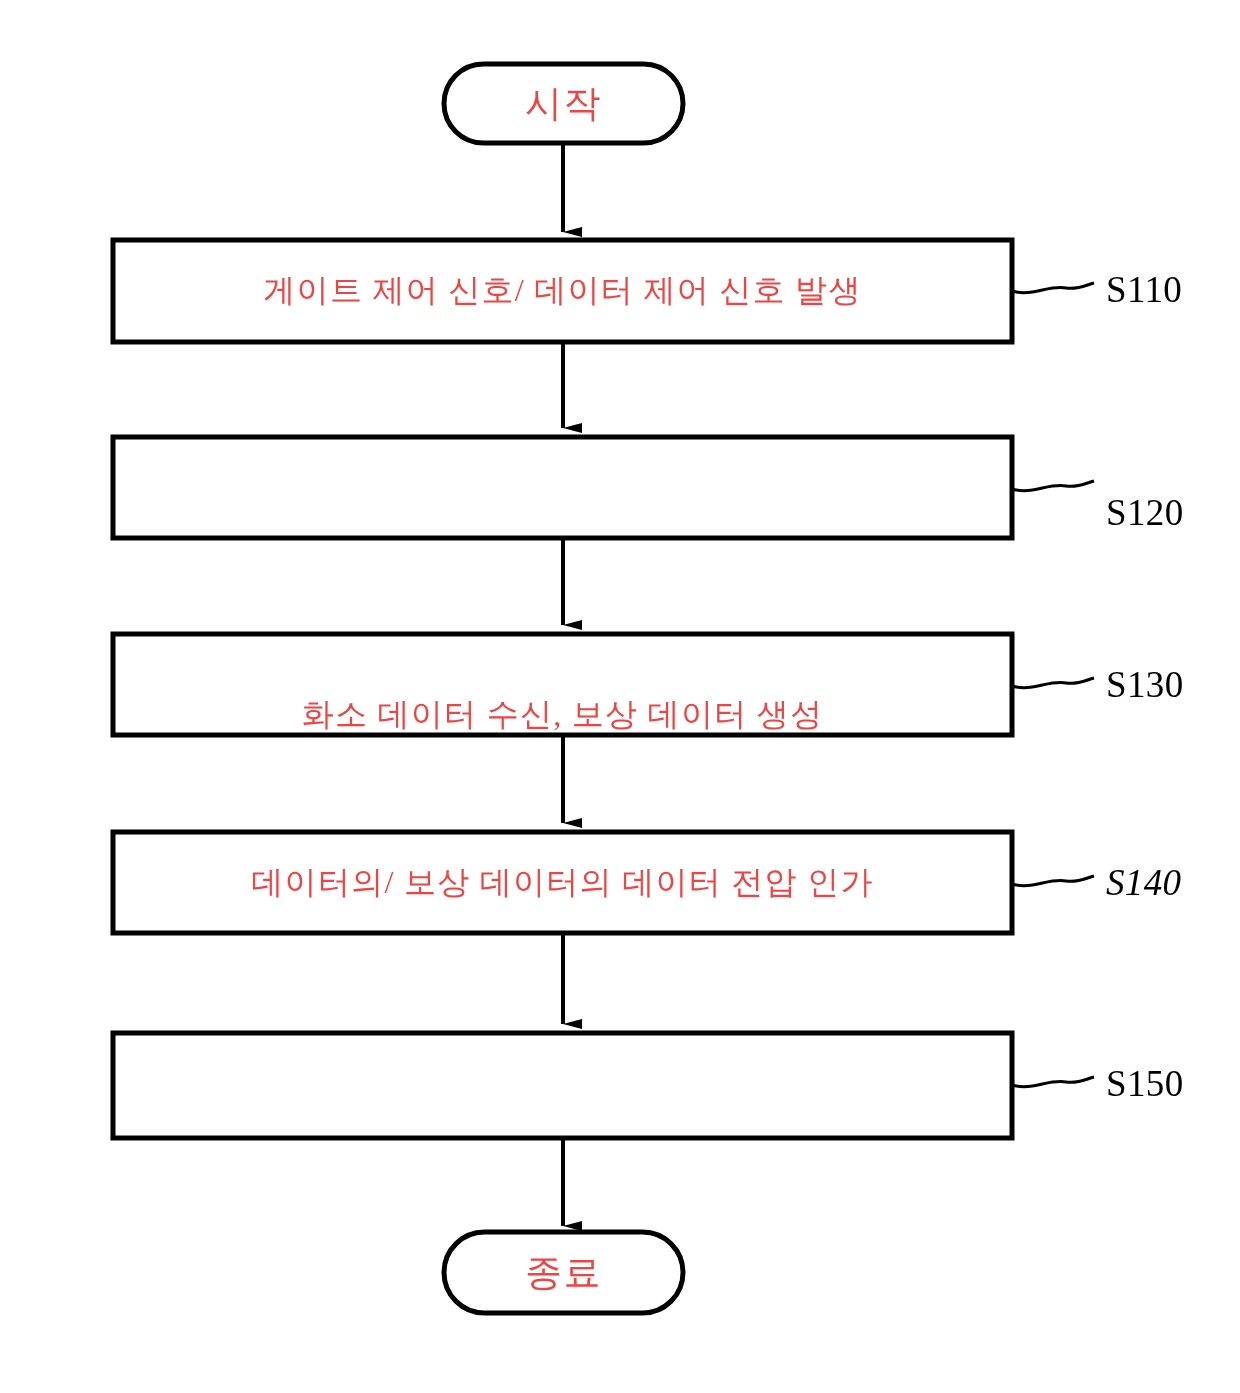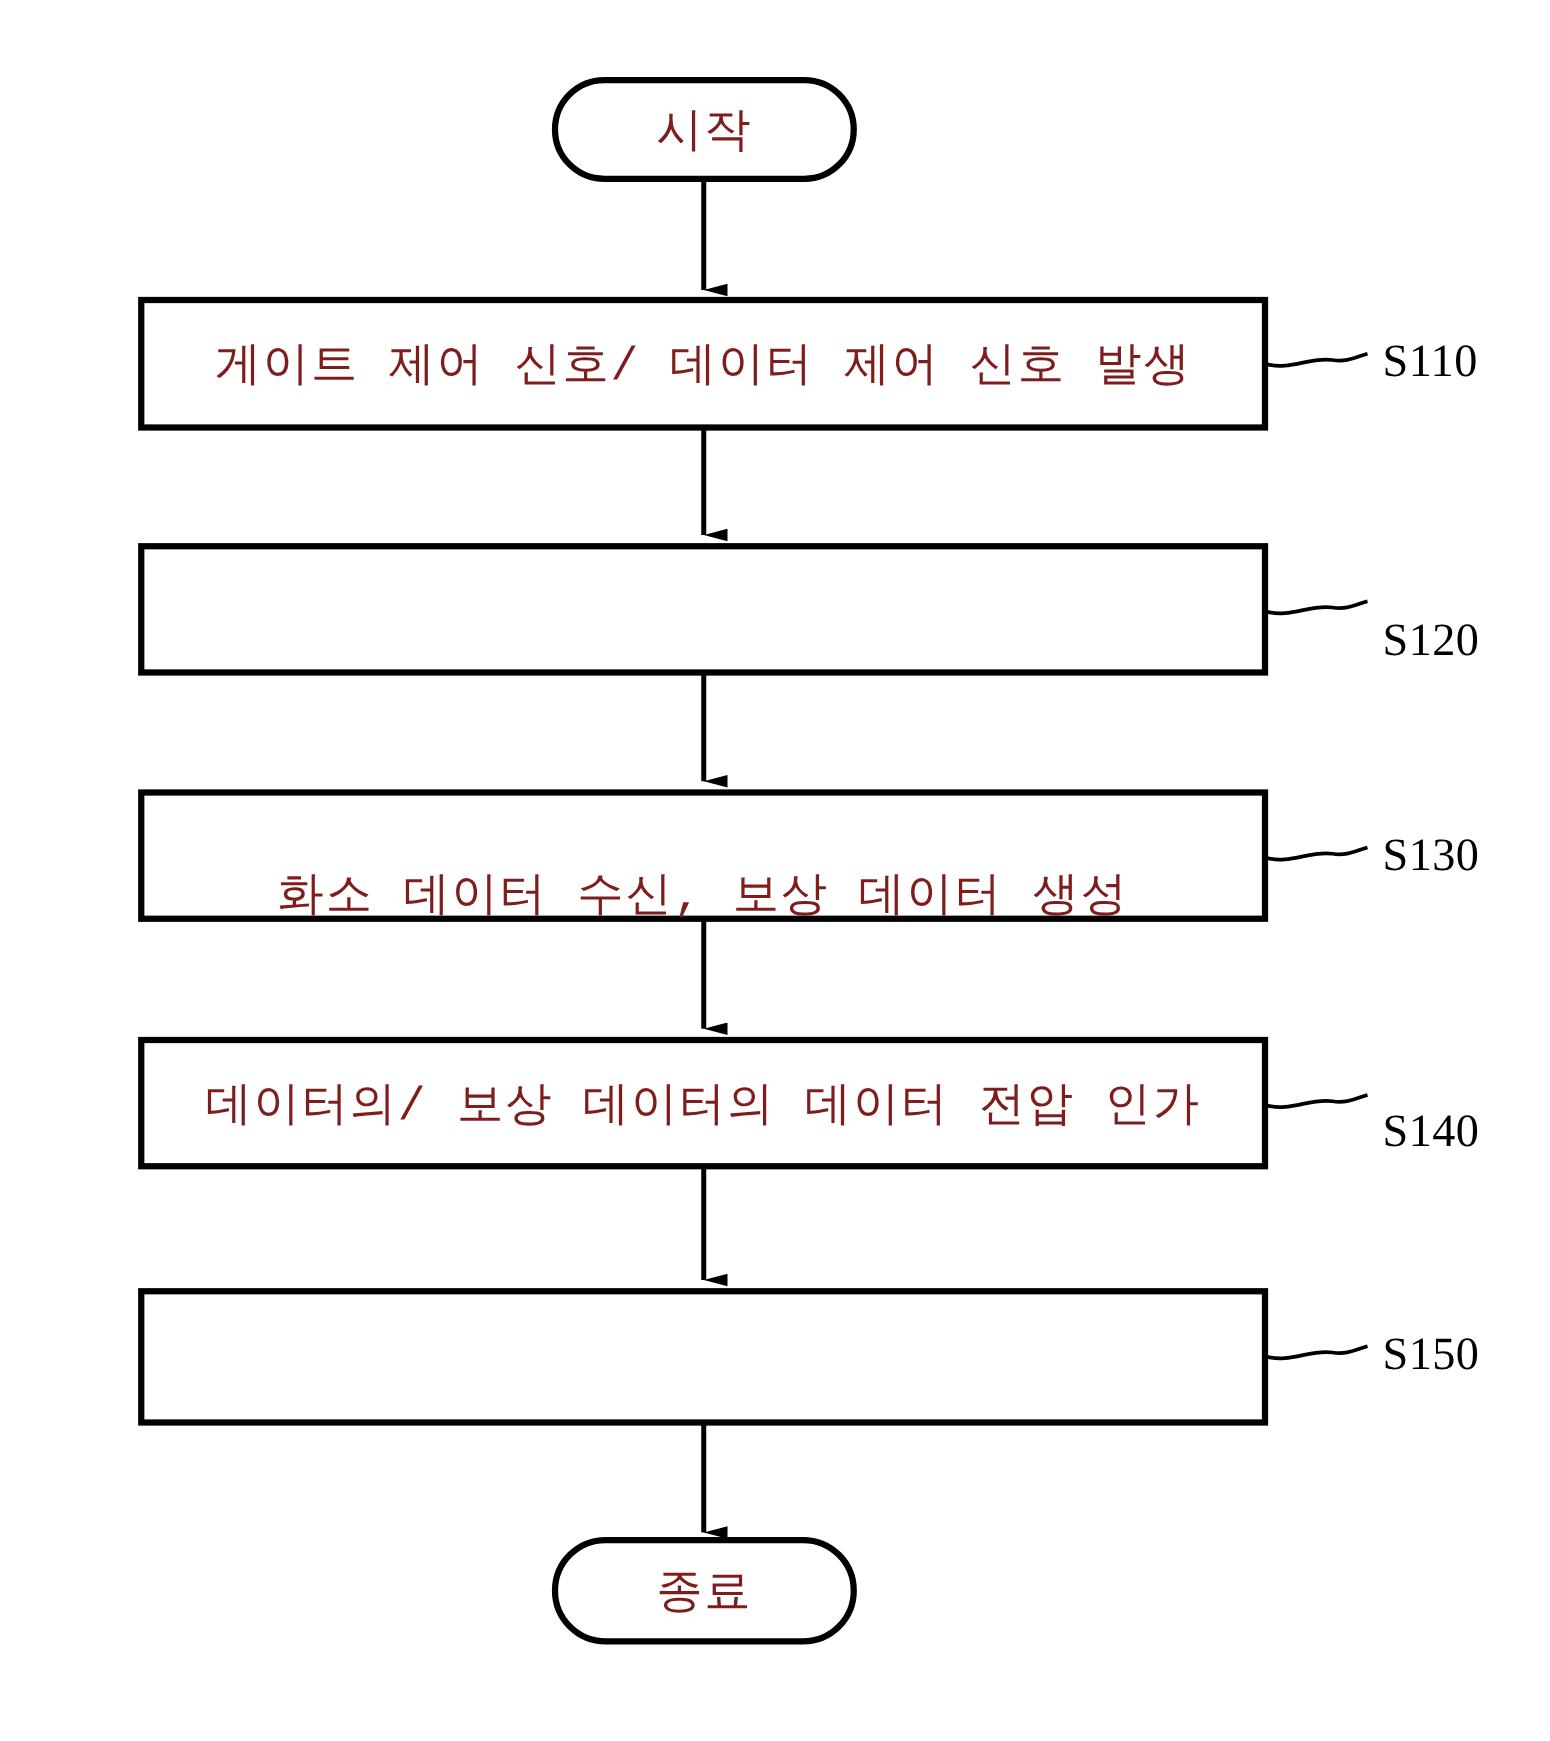--- a/index.html
+++ b/index.html
@@ -23,31 +23,31 @@
     left: 0;
     top: 0;
     width: 1240px;
     height: 1393px;
   }
   .node-text {
     position: absolute;
     display: flex;
     align-items: center;
     justify-content: center;
-    color: #7f1d1d;
+    color: #ef4444;
     white-space: nowrap;
     letter-spacing: 0.04em;
-    font-family: Liberation Mono, monospace;
+    font-family: Liberation Serif, serif;
     pointer-events: none;
   }
   .terminator-text {
     font-size: 37px;
   }
   .process-text {
-    font-size: 37px;
+    font-size: 32px;
   }
   .step-label {
     position: absolute;
     color: #000000;
     font-size: 37px;
     font-family: "Liberation Serif", "DejaVu Serif", serif;
     white-space: nowrap;
     letter-spacing: 0.01em;
     text-align: center;
   }
@@ -105,16 +105,16 @@
   <div class="node-text process-text" style="left:113px; top:664px; width:899px; height:101px;">화소 데이터 수신, 보상 데이터 생성</div>
 
   <div class="node-text process-text" style="left:113px; top:832px; width:899px; height:101px;">데이터의/ 보상 데이터의 데이터 전압 인가</div>
 
 
   <div class="node-text terminator-text" style="left:444px; top:1232px; width:239px; height:81px;">종료</div>
 
   <div class="step-label" style="left:1106px; top:268px;">S110</div>
   <div class="step-label" style="left:1106px; top:491px;">S120</div>
   <div class="step-label" style="left:1106px; top:663px;">S130</div>
-  <div class="step-label" style="left:1106px; top:884px;">S140</div>
+  <div class="step-label" style="left:1106px; top:861px;font-style:italic;">S140</div>
   <div class="step-label" style="left:1106px; top:1062px;">S150</div>
 
 </div>
 
 </body></html>

